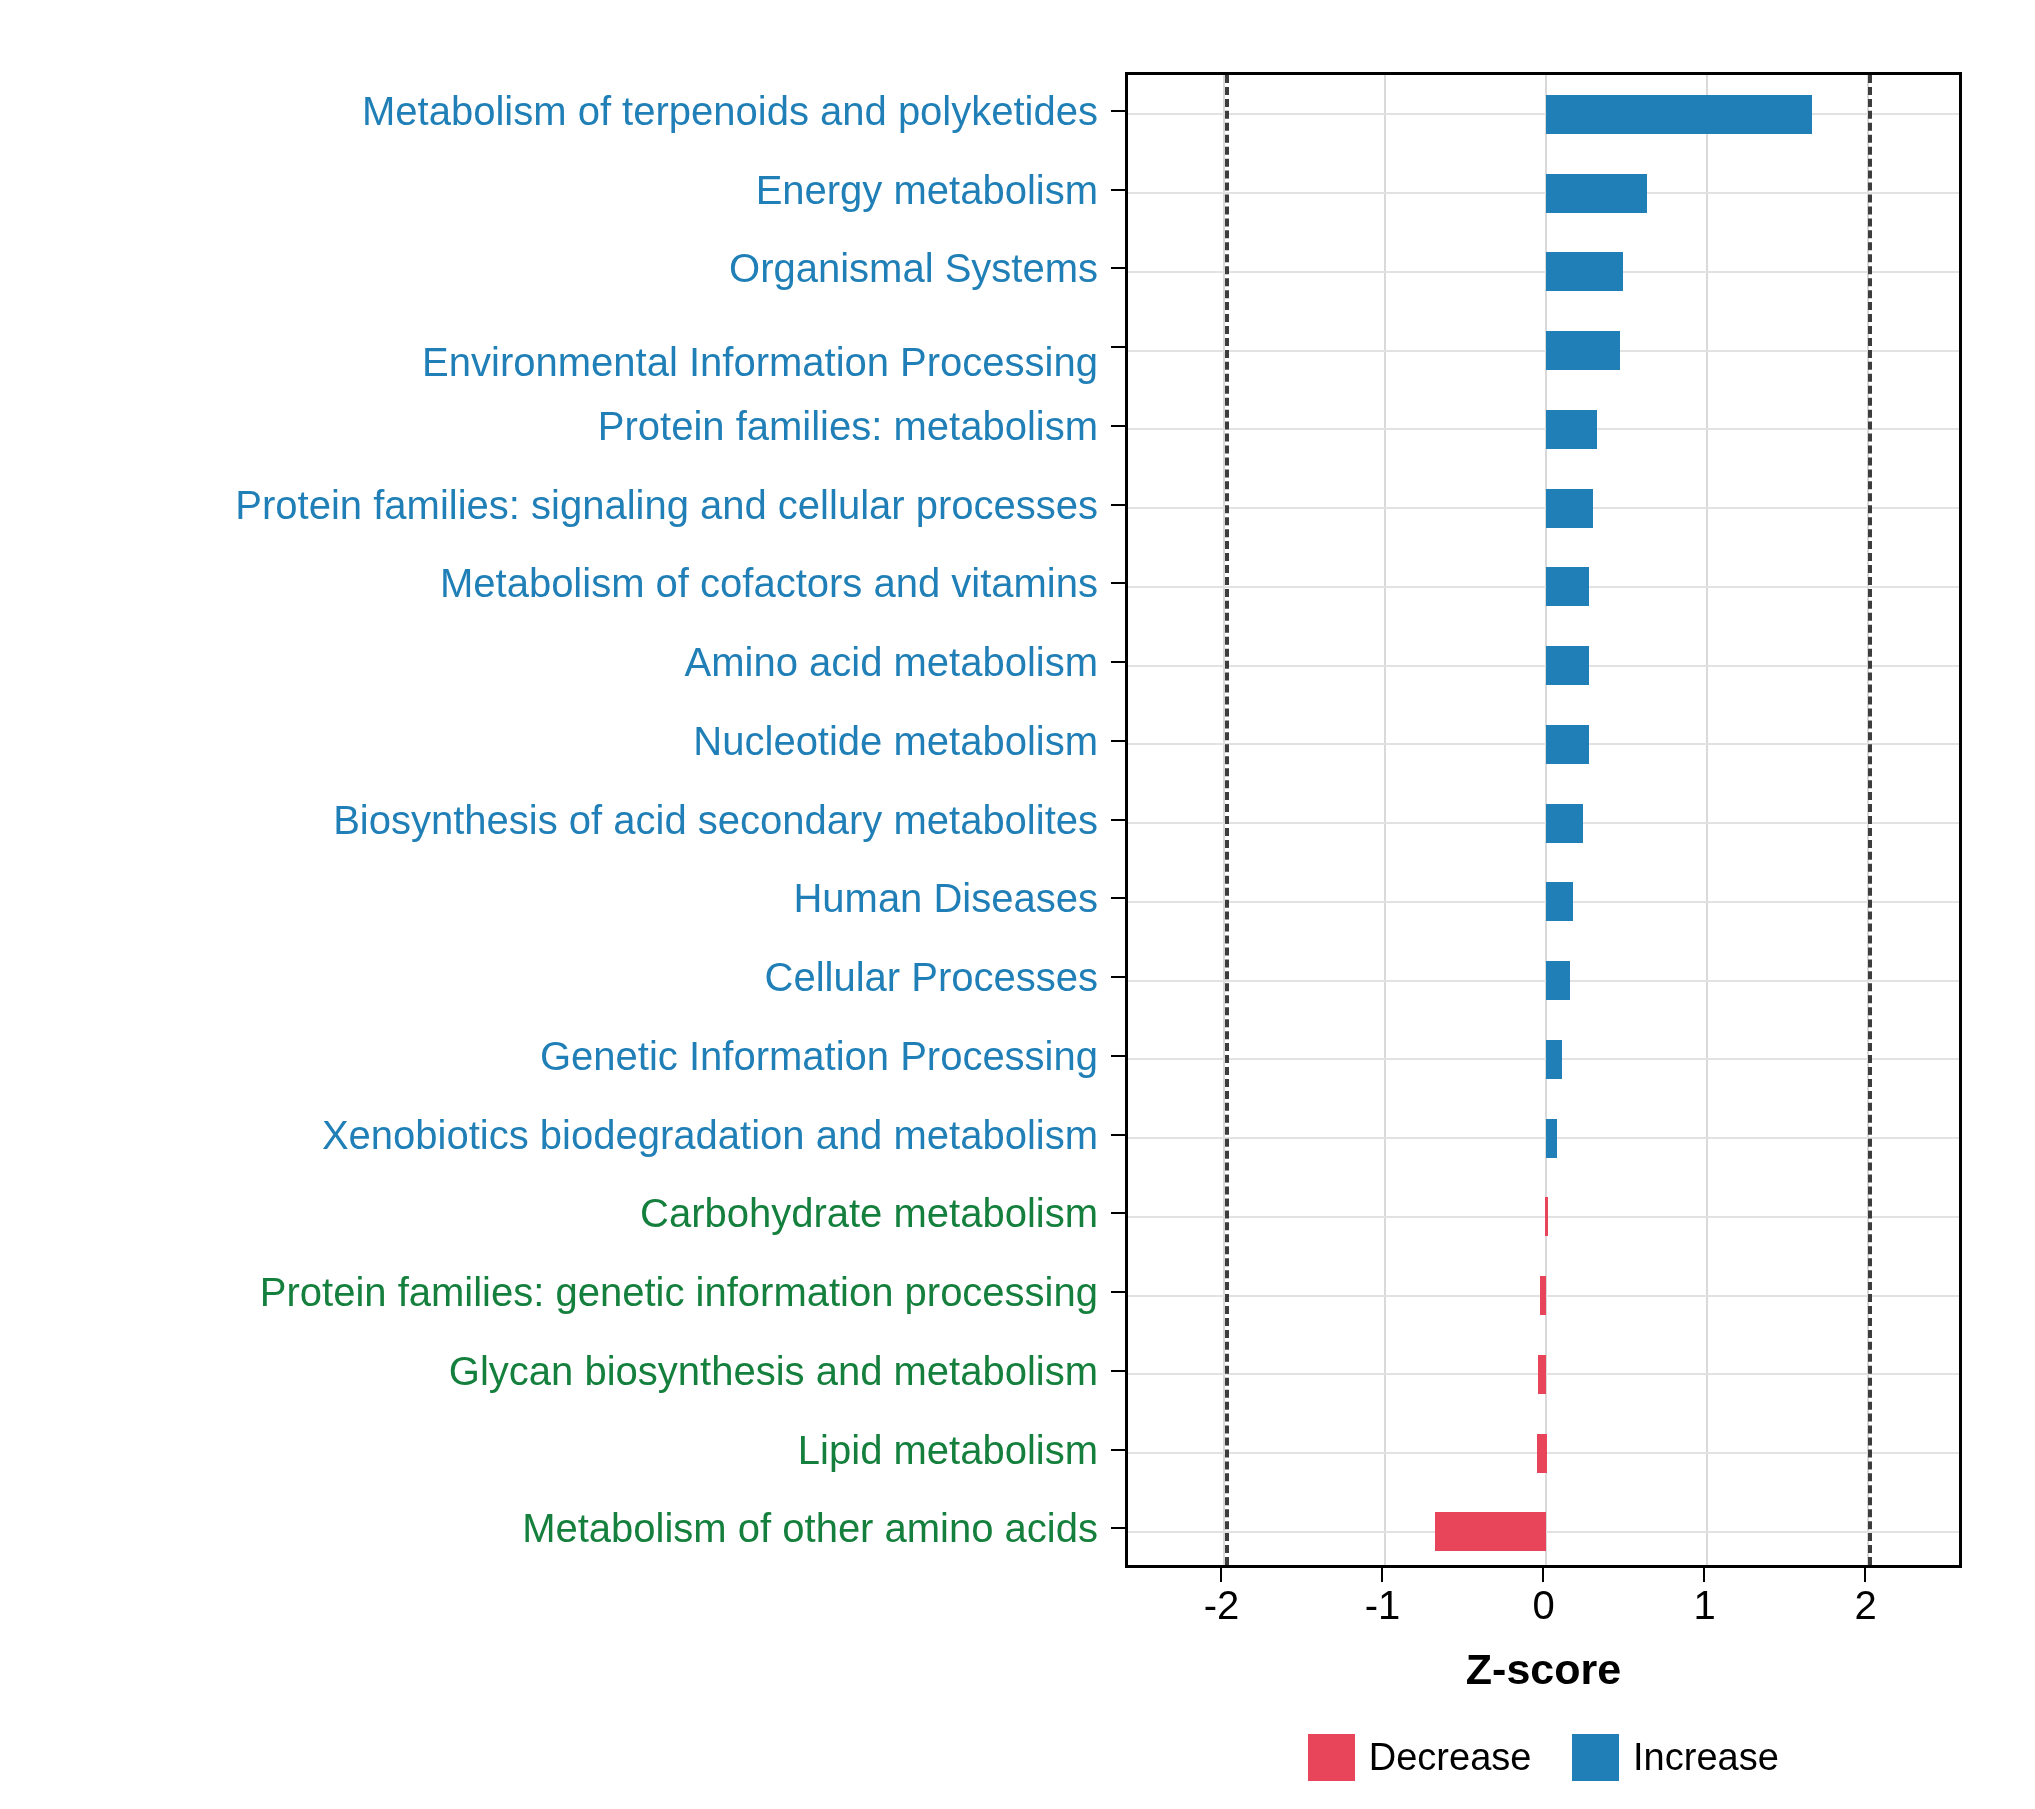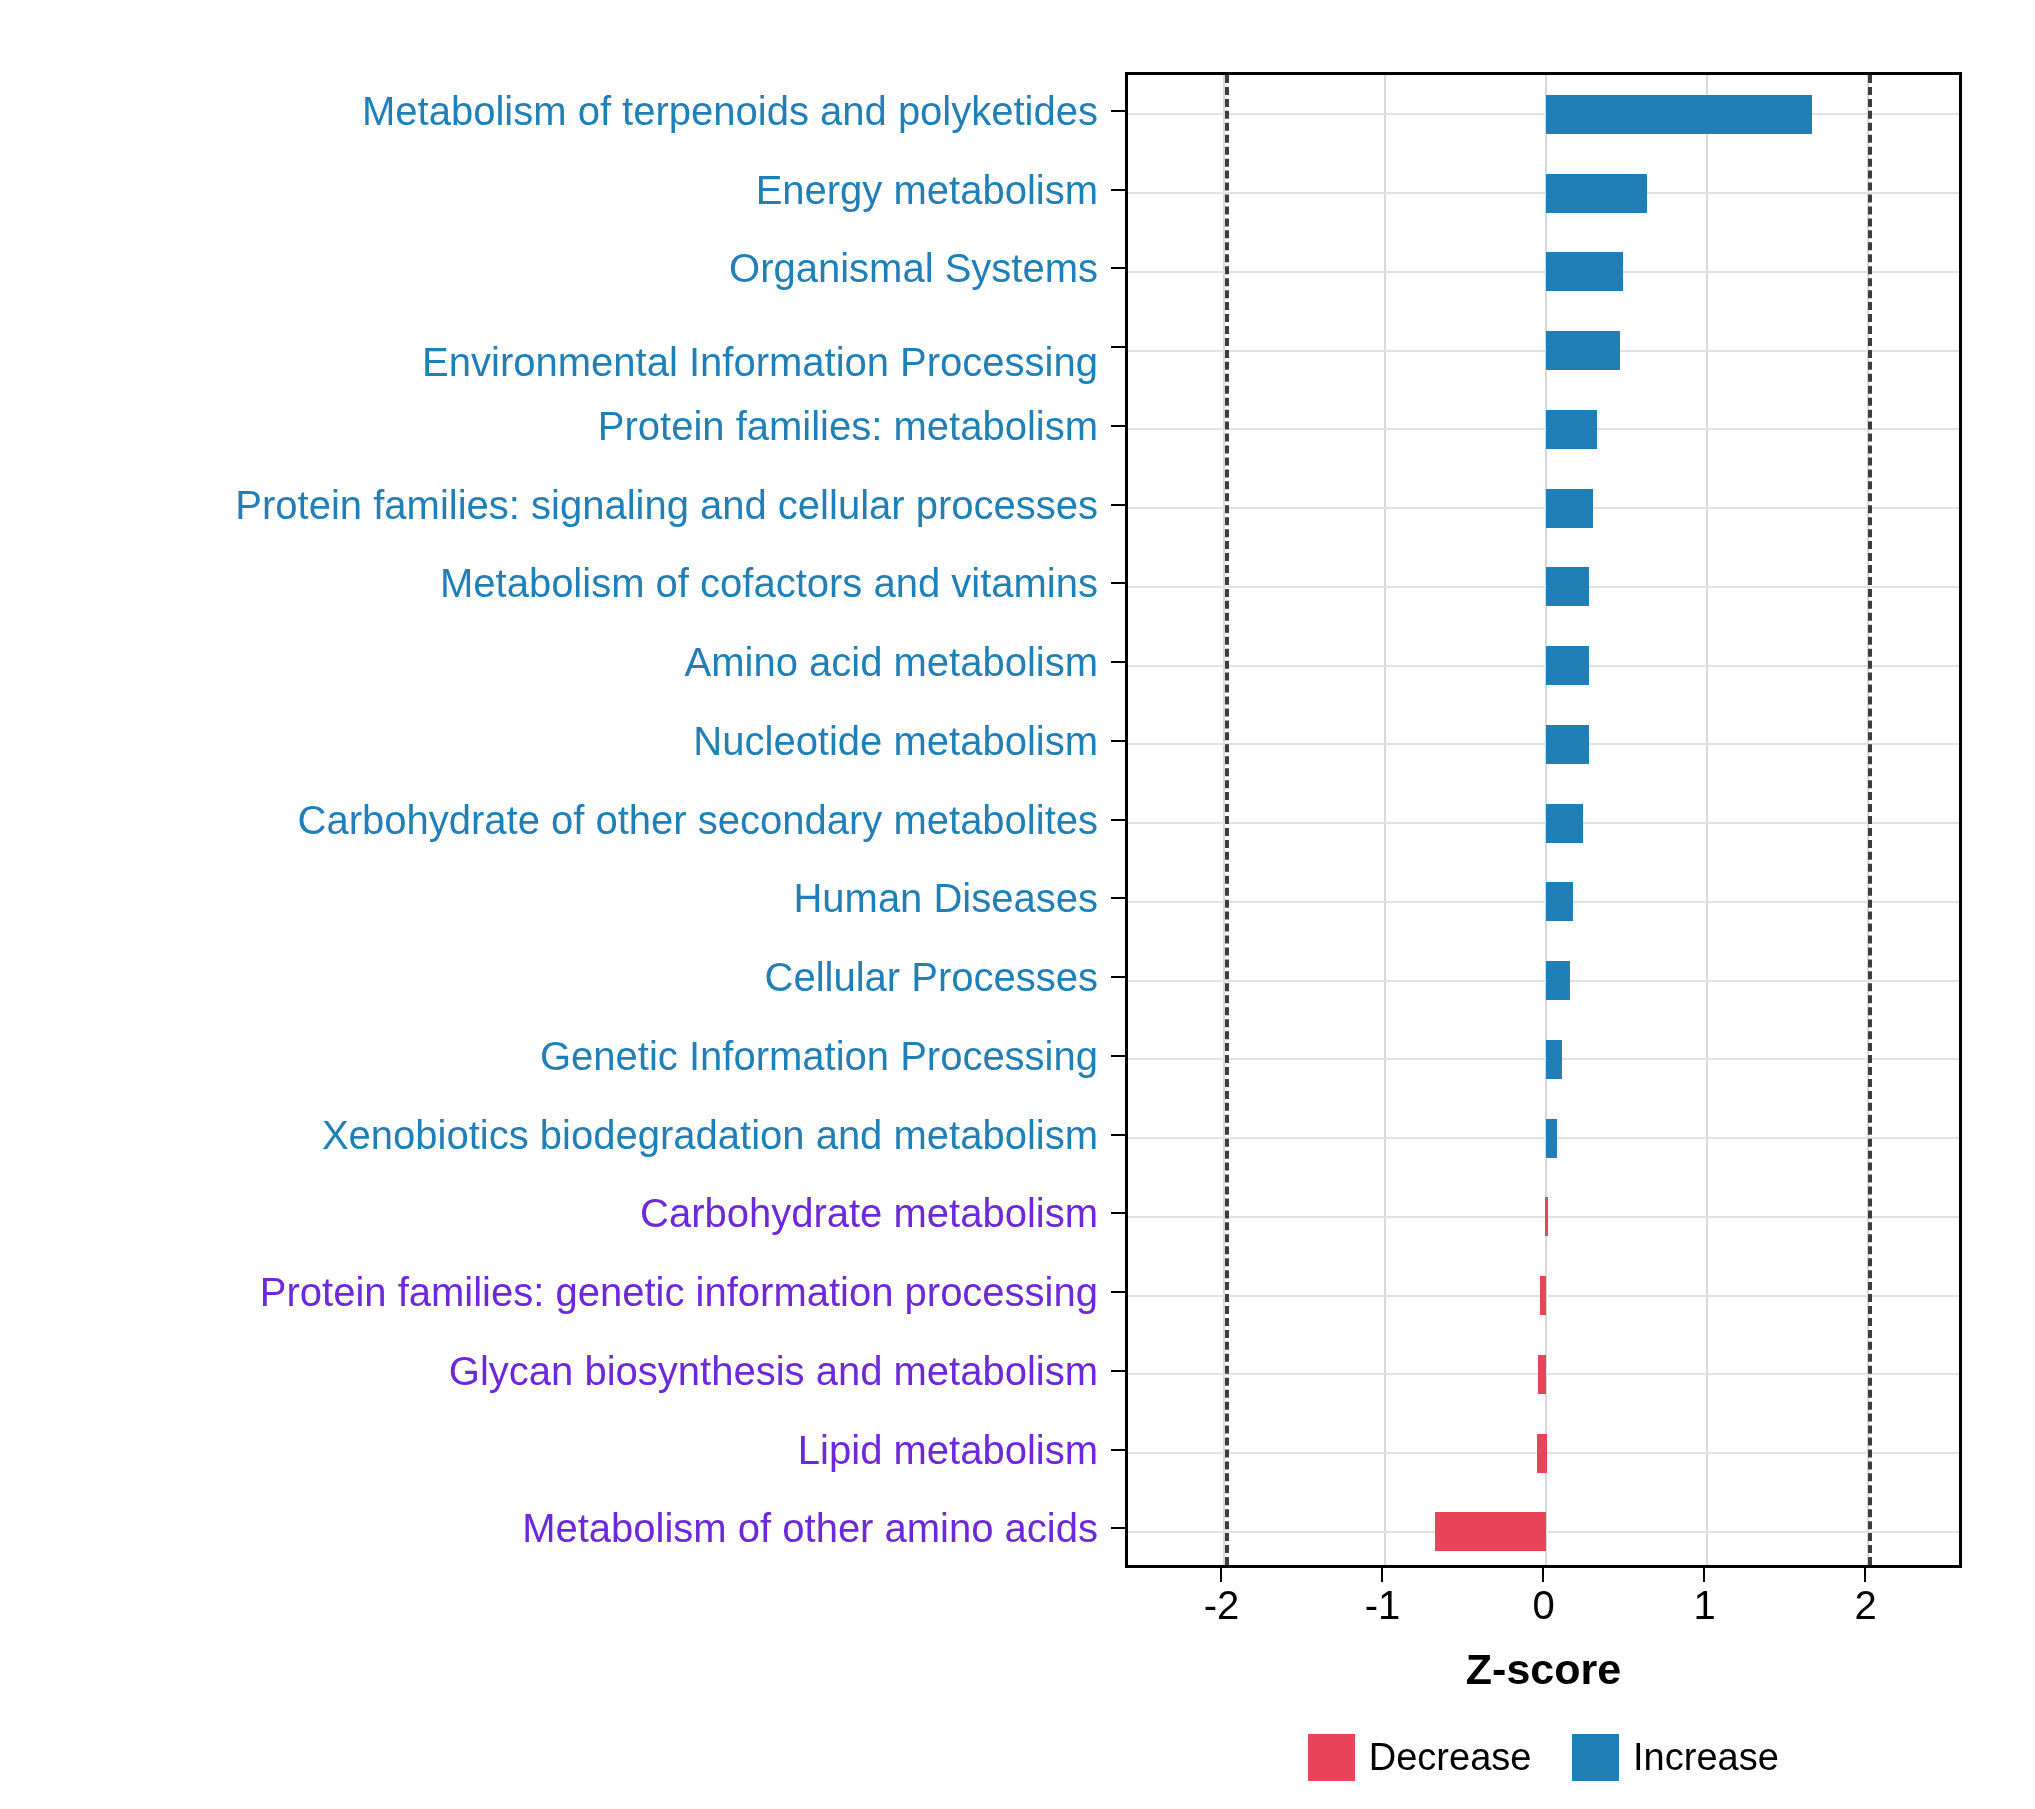--- a/index.html
+++ b/index.html
@@ -75,21 +75,21 @@
   .ylabel {
     position: absolute;
     right: 18px;
     height: 45px;
     line-height: 45px;
     font-size: 40px;
     white-space: nowrap;
     text-align: left;
   }
   .ylabel.increase { color: #1f7fb6; }
-  .ylabel.decrease { color: #6d28d9; }
+  .ylabel.decrease { color: #15803d; }
 
   .ytick {
     position: absolute;
     left: 1111px;
     width: 13.6px;
     height: 2.3px;
     background: #000000;
   }
 
   
@@ -159,21 +159,21 @@
   <div class="ylabels">
       <div class="ylabel increase" style="top: 17px;">Metabolism of terpenoids and polyketides</div>
       <div class="ylabel increase" style="top: 96px;">Energy metabolism</div>
       <div class="ylabel increase" style="top: 174px;">Organismal Systems</div>
       <div class="ylabel increase" style="top: 268px;">Environmental Information Processing</div>
       <div class="ylabel increase" style="top: 332px;">Protein families: metabolism</div>
       <div class="ylabel increase" style="top: 411px;">Protein families: signaling and cellular processes</div>
       <div class="ylabel increase" style="top: 489px;">Metabolism of cofactors and vitamins</div>
       <div class="ylabel increase" style="top: 568px;">Amino acid metabolism</div>
       <div class="ylabel increase" style="top: 647px;">Nucleotide metabolism</div>
-      <div class="ylabel increase" style="top: 726px;">Carbohydrate of other secondary metabolites</div>
+      <div class="ylabel increase" style="top: 726px;">Biosynthesis of acid secondary metabolites</div>
       <div class="ylabel increase" style="top: 804px;">Human Diseases</div>
       <div class="ylabel increase" style="top: 883px;">Cellular Processes</div>
       <div class="ylabel increase" style="top: 962px;">Genetic Information Processing</div>
       <div class="ylabel increase" style="top: 1041px; margin-left: 28px;">Xenobiotics biodegradation and metabolism</div>
       <div class="ylabel decrease" style="top: 1119px;">Carbohydrate metabolism</div>
       <div class="ylabel decrease" style="top: 1198px;">Protein families: genetic information processing</div>
       <div class="ylabel decrease" style="top: 1277px;">Glycan biosynthesis and metabolism</div>
       <div class="ylabel decrease" style="top: 1356px;">Lipid metabolism</div>
       <div class="ylabel decrease" style="top: 1434px;">Metabolism of other amino acids</div>
     </div>

